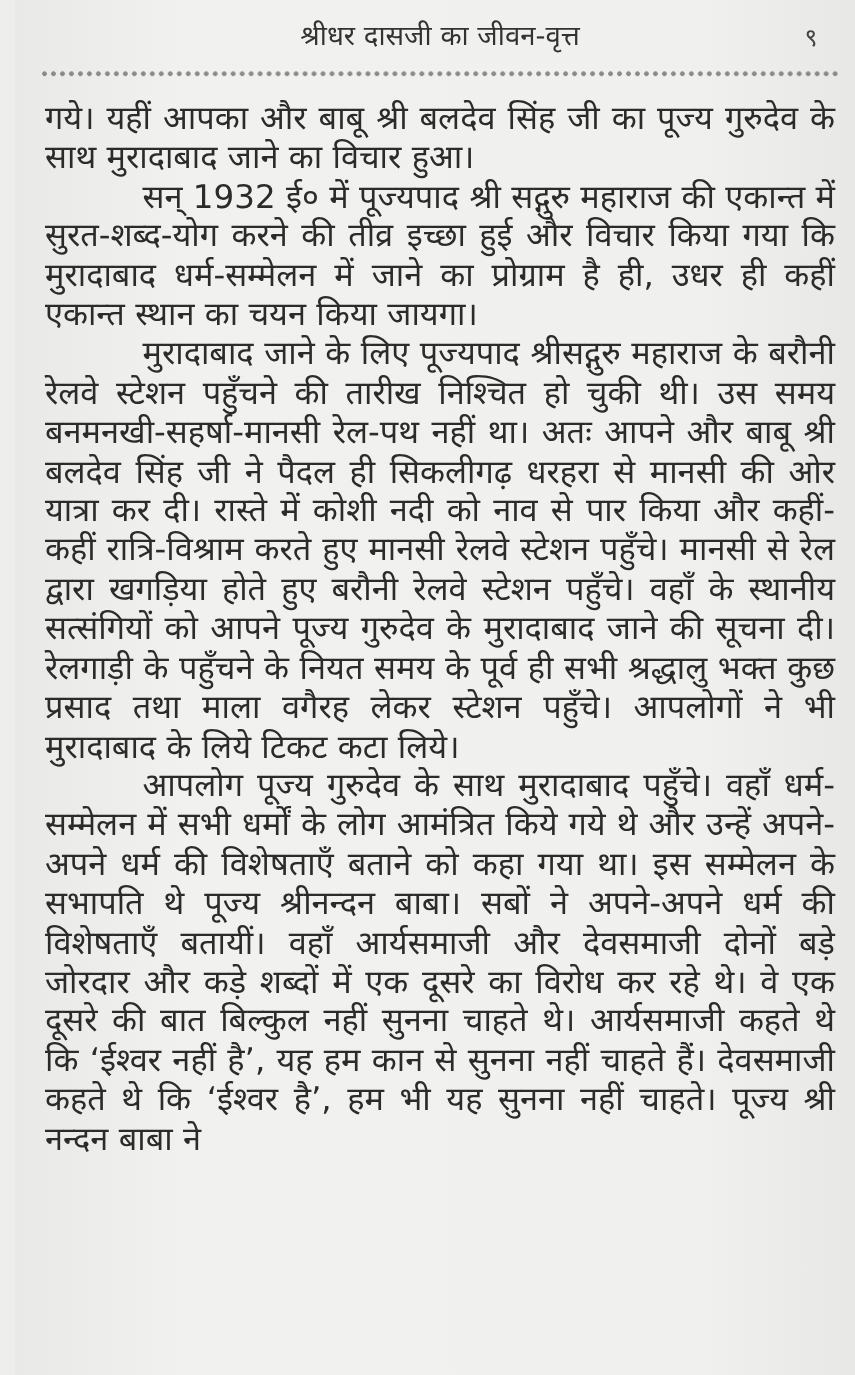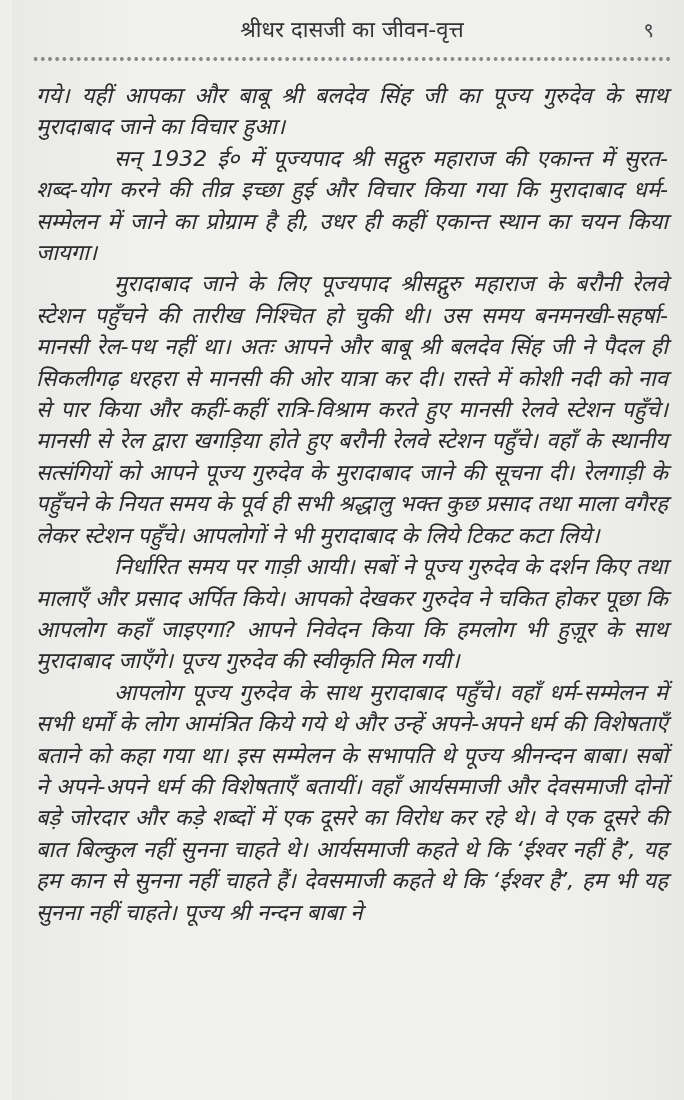--- a/index.html
+++ b/index.html
@@ -28,35 +28,34 @@
   .ornament {
     position: absolute; top: 54px; left: 20px; width: 640px; height: 10px;
     background-image: radial-gradient(circle, #777 1.6px, transparent 2.2px);
     background-size: 7.2px 10px;
     background-repeat: repeat-x;
     background-position: 0 50%;
     opacity: 0.85;
   }
   .body-text {
     position: absolute; top: 80px; left: 24px; width: 632px;
-    font-size: 22px; line-height: 31.4px; color: #2b2b2b; font-style: italic;
+    font-size: 26px; line-height: 31.4px; color: #2b2b2b;
   }
   .para { margin: 0; text-align: justify; text-align-last: left; }
   .para.indent { text-indent: 78px; }
 </style>
 </head>
 <body>
 
 <div class="page">
   <div class="running-head">
     <div class="running-title">श्रीधर दासजी का जीवन-वृत्त</div>
     <div class="page-number">९</div>
   </div>
   <div class="ornament"></div>
 
   <div class="body-text">
     <p class="para">गये। यहीं आपका और बाबू श्री बलदेव सिंह जी का पूज्य गुरुदेव के साथ मुरादाबाद जाने का विचार हुआ।</p>
     <p class="para indent">सन् 1932 ई० में पूज्यपाद श्री सद्गुरु महाराज की एकान्त में सुरत-शब्द-योग करने की तीव्र इच्छा हुई और विचार किया गया कि मुरादाबाद धर्म-सम्मेलन में जाने का प्रोग्राम है ही, उधर ही कहीं एकान्त स्थान का चयन किया जायगा।</p>
     <p class="para indent">मुरादाबाद जाने के लिए पूज्यपाद श्रीसद्गुरु महाराज के बरौनी रेलवे स्टेशन पहुँचने की तारीख निश्चित हो चुकी थी। उस समय बनमनखी-सहर्षा-मानसी रेल-पथ नहीं था। अतः आपने और बाबू श्री बलदेव सिंह जी ने पैदल ही सिकलीगढ़ धरहरा से मानसी की ओर यात्रा कर दी। रास्ते में कोशी नदी को नाव से पार किया और कहीं-कहीं रात्रि-विश्राम करते हुए मानसी रेलवे स्टेशन पहुँचे। मानसी से रेल द्वारा खगड़िया होते हुए बरौनी रेलवे स्टेशन पहुँचे। वहाँ के स्थानीय सत्संगियों को आपने पूज्य गुरुदेव के मुरादाबाद जाने की सूचना दी। रेलगाड़ी के पहुँचने के नियत समय के पूर्व ही सभी श्रद्धालु भक्त कुछ प्रसाद तथा माला वगैरह लेकर स्टेशन पहुँचे। आपलोगों ने भी मुरादाबाद के लिये टिकट कटा लिये।</p>
-    <p class="para indent">निर्धारित समय पर गाड़ी आयी। सबों ने पूज्य गुरुदेव के दर्शन किए तथा मालाएँ और प्रसाद अर्पित किये। आपको देखकर गुरुदेव ने चकित होकर पूछा कि आपलोग कहाँ जाइएगा? आपने निवेदन किया कि हमलोग भी हुज़ूर के साथ मुरादाबाद जाएँगे। पूज्य गुरुदेव की स्वीकृति मिल गयी।</p>
     <p class="para indent">आपलोग पूज्य गुरुदेव के साथ मुरादाबाद पहुँचे। वहाँ धर्म-सम्मेलन में सभी धर्मों के लोग आमंत्रित किये गये थे और उन्हें अपने-अपने धर्म की विशेषताएँ बताने को कहा गया था। इस सम्मेलन के सभापति थे पूज्य श्रीनन्दन बाबा। सबों ने अपने-अपने धर्म की विशेषताएँ बतायीं। वहाँ आर्यसमाजी और देवसमाजी दोनों बड़े जोरदार और कड़े शब्दों में एक दूसरे का विरोध कर रहे थे। वे एक दूसरे की बात बिल्कुल नहीं सुनना चाहते थे। आर्यसमाजी कहते थे कि ‘ईश्वर नहीं है’, यह हम कान से सुनना नहीं चाहते हैं। देवसमाजी कहते थे कि ‘ईश्वर है’, हम भी यह सुनना नहीं चाहते। पूज्य श्री नन्दन बाबा ने</p>
   </div>
 </div>
 
 </body></html>

